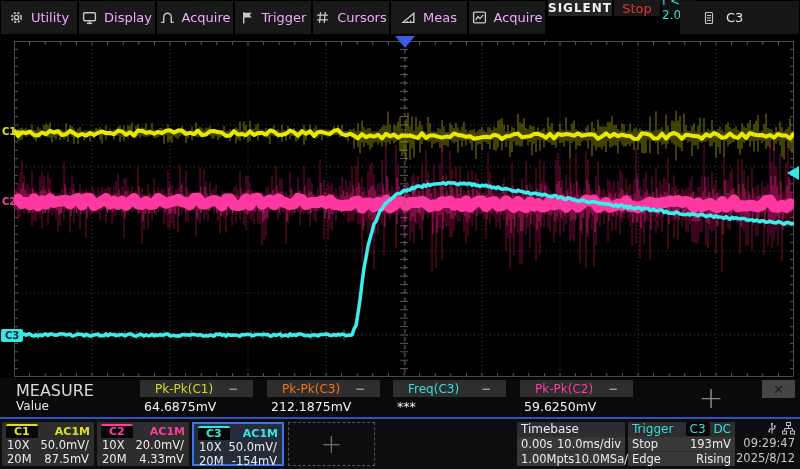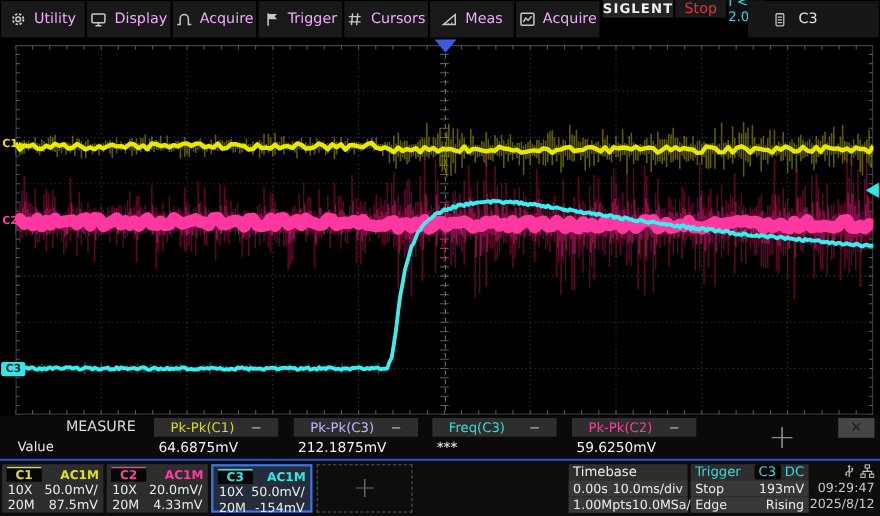--- a/index.html
+++ b/index.html
@@ -27,21 +27,21 @@
             border-left:10px solid transparent;border-right:10px solid transparent;border-top:12px solid #3c5ce0;}
   .trig-level{position:absolute;left:787px;top:131px;width:0;height:0;
               border-top:7px solid transparent;border-bottom:7px solid transparent;border-right:12px solid #35e6e6;}
   .ch-marker{position:absolute;left:2px;font-size:10px;font-weight:bold;display:flex;align-items:center;gap:1px;}
   .ch-marker .arr{font-size:7px;}
   .ch-marker-box{position:absolute;left:1px;font-size:10px;font-weight:bold;background:#35e6e6;color:#06282c;
                  padding:0 4px;border-radius:2px;line-height:13px;}
 
   
   .measure{position:absolute;left:0;top:378px;width:800px;height:40px;background:#0a0a0a;}
-  .measure-title{position:absolute;left:16px;top:3px;color:#dcdcdc;font-size:13px;margin-left:44px;}
+  .measure-title{position:absolute;left:16px;top:3px;color:#dcdcdc;font-size:16px;}
   .measure-rowlabel{position:absolute;left:16px;top:21px;color:#e6e6e6;font-size:12px;}
   .mcell{position:absolute;top:2px;width:113px;height:17px;background:#2e2e2e;display:flex;
          align-items:center;justify-content:space-between;padding:0 15px;box-sizing:border-box;font-size:12px;}
   .mcell .minus{color:#9a9a9a;font-weight:bold;}
   .mval{position:absolute;top:21px;color:#f2f2f2;font-size:12.5px;}
   .madd{position:absolute;left:688px;top:2px;width:46px;height:35px;display:flex;align-items:center;
         justify-content:center;color:#8a8a8a;font-size:30px;font-weight:200;}
   .mclose{position:absolute;left:762px;top:2px;width:33px;height:18px;background:#454545;color:#1d1d1d;
           font-weight:bold;font-size:13px;display:flex;align-items:center;justify-content:center;}
   .blue-sep{position:absolute;left:0;top:417px;width:800px;height:2px;background:#2c54c0;}
@@ -194,21 +194,21 @@
 
   <div class="measure">
     <div class="measure-title">MEASURE</div>
     <div class="measure-rowlabel">Value</div>
 
     <div class="mcell" style="left:140px;">
       <span class="m-name" style="color: rgb(217, 217, 32);">Pk-Pk(C1)</span>
       <span class="minus">−</span>
     </div>
     <div class="mcell" style="left:267px;">
-      <span class="m-name" style="color: #c4b5fd; text-align: right;">Pk-Pk(C3)</span>
+      <span class="m-name" style="color: #f97316; text-align: right;">Pk-Pk(C3)</span>
       <span class="minus">−</span>
     </div>
     <div class="mcell" style="left:393px;">
       <span class="m-name" style="color: rgb(53, 222, 222);">Freq(C3)</span>
       <span class="minus">−</span>
     </div>
     <div class="mcell" style="left:520px;">
       <span class="m-name" style="color: rgb(255, 61, 160);">Pk-Pk(C2)</span>
       <span class="minus">−</span>
     </div>

